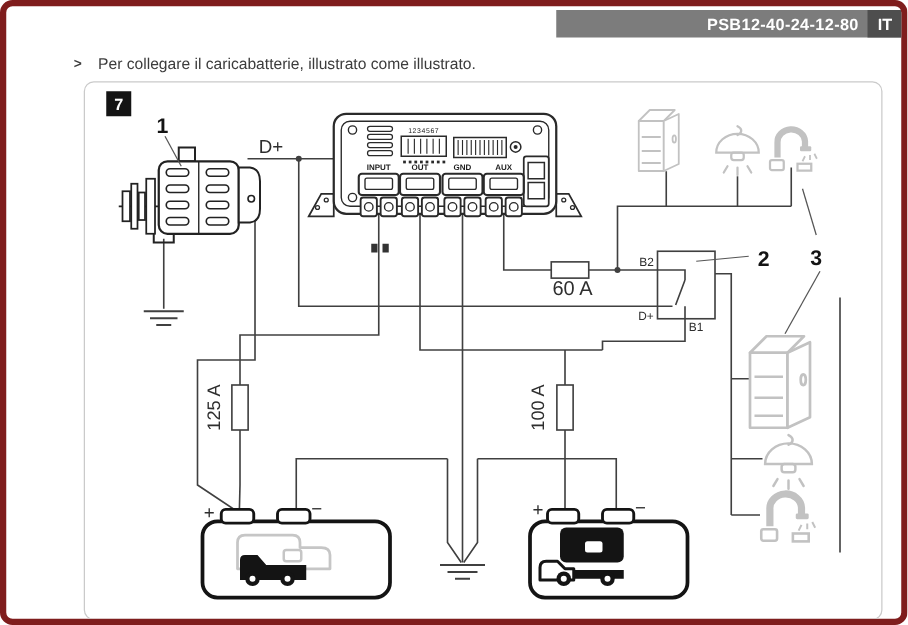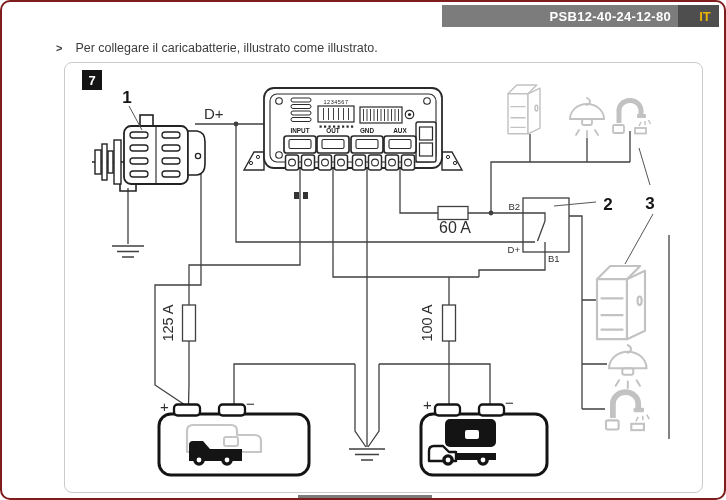--- a/index.html
+++ b/index.html
@@ -1,23 +1,23 @@
 <!DOCTYPE html>
 <html><head>
 <meta charset="utf-8">
 <style>
   html,body{margin:0;padding:0;background:#fff;}
-  .page{position:relative;width:726px;height:500px;background:#fff;border:2px solid #7f1d1d;
+  .page{position:relative;width:726px;height:500px;background:#fff;border:5px solid #7f1d1d;
         border-radius:10px;overflow:hidden;box-sizing:border-box;
         font-family:"Liberation Sans",sans-serif;}
   .header-bar{position:absolute;left:440px;top:3px;width:277px;height:22px;background:#7c7c7c;
         display:flex;align-items:center;justify-content:flex-end;}
   .header-model{color:#fff;font-weight:bold;font-size:13px;letter-spacing:.3px;padding-right:7px;}
-  .header-lang{width:28px;height:22px;background:#4e4e4e;color:#eab308;font-weight:bold;font-size:13px;
-        display:flex;align-items:center;justify-content:center;padding-left:13px;}
+  .header-lang{width:28px;height:22px;background:#4e4e4e;color:#ffffff;font-weight:bold;font-size:13px;
+        display:flex;align-items:center;justify-content:center;}
   .instruction{position:absolute;left:54px;top:39px;display:flex;gap:13px;
         font-size:12.5px;color:#3c3c3c;}
   .instr-bullet{font-size:11px;font-weight:bold;margin-top:1px;color:#3c3c3c;}
   .panel{position:absolute;left:62px;top:60px;width:639px;height:431px;
         border:1.5px solid #cacaca;border-radius:8px;box-sizing:border-box;}
   .figbox{position:absolute;left:80px;top:68px;width:20px;height:20px;background:#141414;color:#fff;
         font-weight:bold;font-size:13px;display:flex;align-items:center;justify-content:center;}
   .footer-bar{position:absolute;left:296px;top:493px;width:134px;height:7px;background:#7c7c7c;}
   svg.diagram{position:absolute;left:0;top:0;font-family:"Liberation Sans",sans-serif;}
   svg text{fill:#2e2e2e;}

